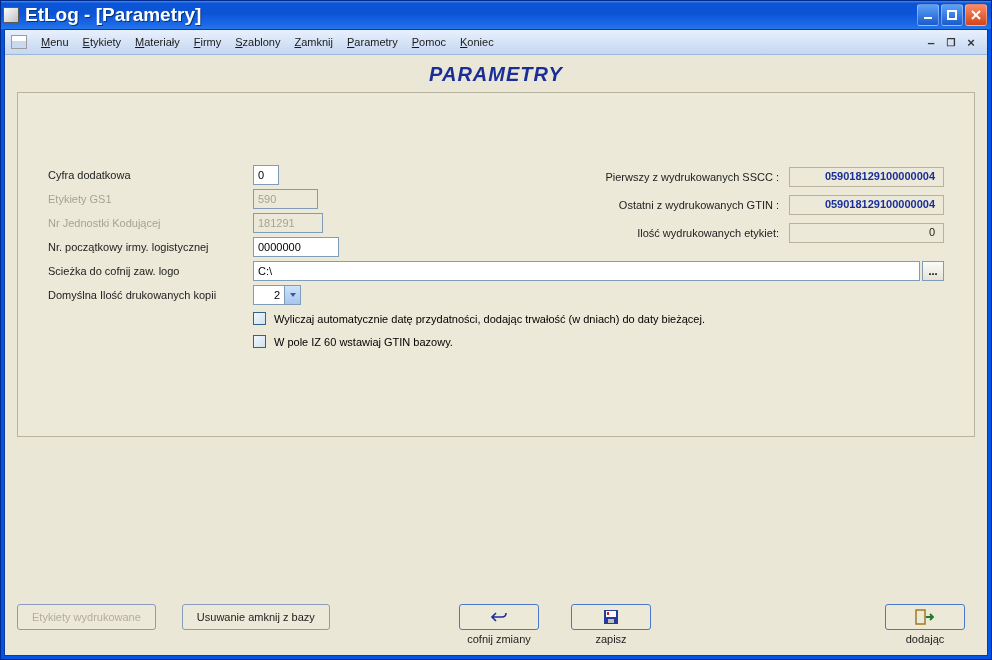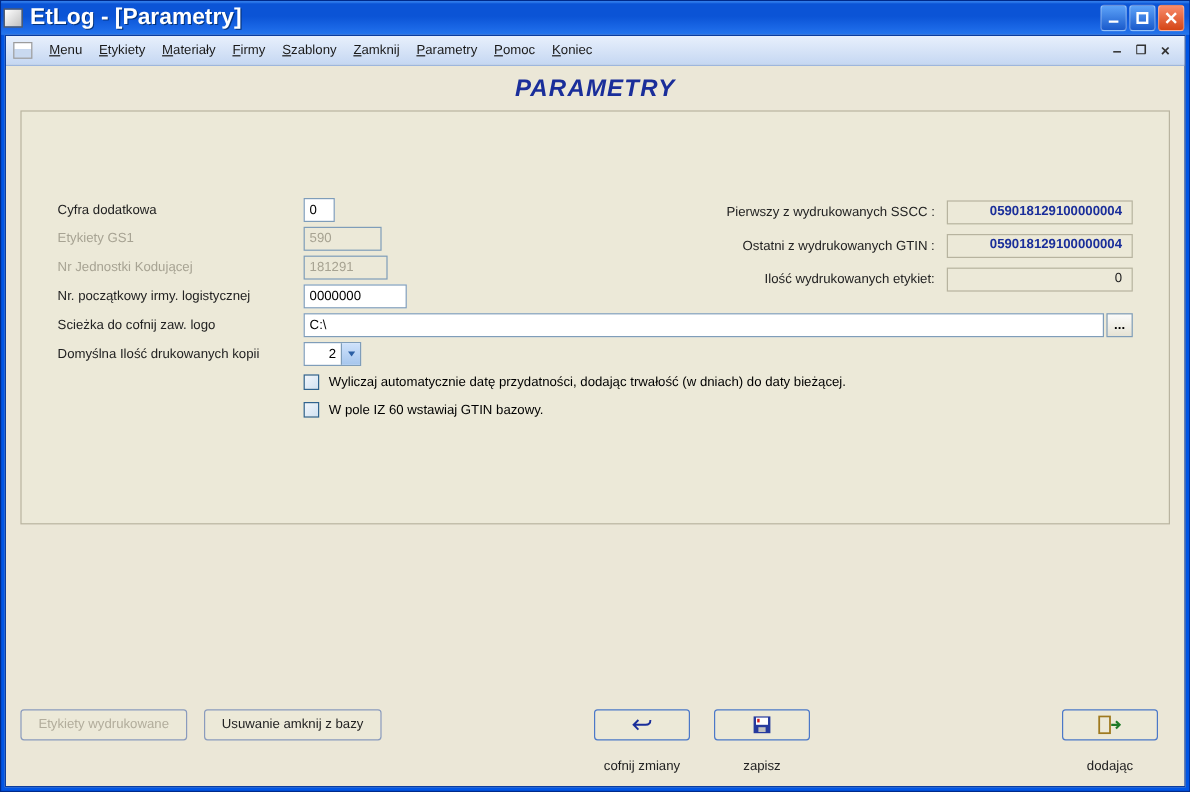--- a/index.html
+++ b/index.html
@@ -178,20 +178,21 @@
   }
   .stat-box.small { color:#222; font-weight:normal; }
 
   
   .bottom-area {
     flex:1;
   }
   .bottom-row {
     display:flex; align-items:flex-start;
     padding-top: 130px;
+    gap: 12px;
   }
   .flat-btn {
     height:26px;
     padding: 0 14px;
     border:1px solid #8a9bbd;
     border-radius:3px;
     background:#ece9d8;
     display:flex; align-items:center; justify-content:center;
     margin-right:14px;
     cursor:default;
@@ -206,21 +207,21 @@
     margin: 0 10px;
   }
   .action-btn {
     width:80px; height:26px;
     border:1px solid #4b78c8;
     border-radius:3px;
     background:#ece9d8;
     display:flex; align-items:center; justify-content:center;
     cursor:default;
   }
-  .action-caption { margin-top:16px; color:#222;text-align:center; }
+  .action-caption { margin-top:3px; color:#222;text-align:center; }
 
   .spacer { flex:1; }
 </style>
 </head>
 <body>
 
 <div class="outer-window">
 
   <div class="titlebar">
     <div class="app-icon"></div>

